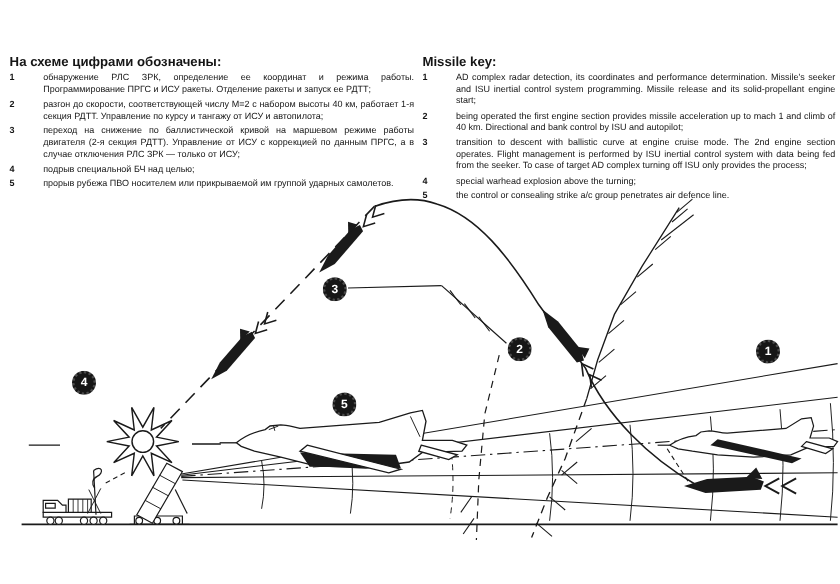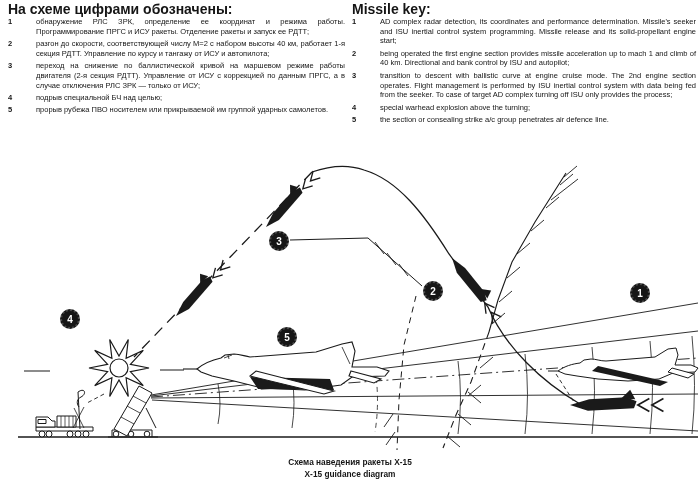--- a/index.html
+++ b/index.html
@@ -1,21 +1,21 @@
 <!DOCTYPE html>
 <html><head>
 <meta charset="utf-8">
 <style>
   html,body{margin:0;padding:0;background:#e8e8e8;}
   .page{position:relative;width:700px;height:487px;background:#fff;overflow:hidden;
         font-family:"Liberation Sans",sans-serif;color:#151515;}
   .legend{position:absolute;top:5px;font-size:7.5px;line-height:9.8px;}
   .legend-ru{left:8px;width:337px;}
   .legend-en{left:352px;width:344px;}
-  .legend-heading{font-weight:bold;font-size:14px;margin-bottom:2px;}
+  .legend-heading{font-weight:bold;font-size:11px;margin-bottom:2px;margin-top:43px;}
   .legend-item{display:flex;margin-bottom:2.5px;}
   .li-num{font-weight:bold;flex:0 0 12px;width:12px;}
   .li-text{flex:1;text-align:justify;margin-left:16px;}
   .diagram-svg{position:absolute;left:0;top:0;}
   .marker{position:absolute;width:16px;height:16px;margin:-10px 0 0 -10px;border-radius:50%;
           background:#161616;color:#fff;border:2px dotted #4a4a4a;
           display:flex;align-items:center;justify-content:center;
           font-size:10px;font-weight:bold;z-index:5;}
   .caption{position:absolute;left:0;right:0;top:457px;text-align:center;
            font-weight:bold;font-size:8.3px;line-height:11.5px;}
@@ -66,21 +66,21 @@
         <div class="legend-item">
       <span class="li-num">3</span>
       <span class="li-text">transition to descent with ballistic curve at engine cruise mode. The 2nd engine section operates. Flight management is performed by ISU inertial control system with data being fed from the seeker. To case of target AD complex turning off ISU only provides the process;</span>
     </div>
         <div class="legend-item">
       <span class="li-num">4</span>
       <span class="li-text">special warhead explosion above the turning;</span>
     </div>
         <div class="legend-item">
       <span class="li-num">5</span>
-      <span class="li-text">the section or consealing strike a/c group penetrates air defence line.</span>
+      <span class="li-text">the control or consealing strike a/c group penetrates air defence line.</span>
     </div>
       </div>
   </div>
 
   <svg class="diagram-svg" width="700" height="487" viewBox="0 0 700 487">
     <defs>
       <g id="msl">
         <path d="M0,0 L15,-4.5 L44,-6 L52,-3 L50,2.5 L14,4.5 Z" fill="#1a1a1a"></path>
         <path d="M40,-5 L47,-12 L51,-4.5 Z" fill="#1a1a1a"></path>
         <path d="M62,-5 L53,0 L62,5" fill="none" stroke="#1a1a1a" stroke-width="1.3"></path>
@@ -208,18 +208,14 @@
   </svg>
 
   <div>
       <div class="marker" style="left: 640px; top: 293px;">1</div>
       <div class="marker" style="left: 433px; top: 291px;">2</div>
       <div class="marker" style="left: 279px; top: 241px;">3</div>
       <div class="marker" style="left: 70px; top: 319px;">4</div>
       <div class="marker" style="left: 287px; top: 337px;">5</div>
     </div>
 
-  <div class="caption">
-    <div>Схема наведения ракеты Х-15</div>
-    <div>X-15 guidance diagram</div>
-  </div>
 
 </div>
 
 </body></html>

